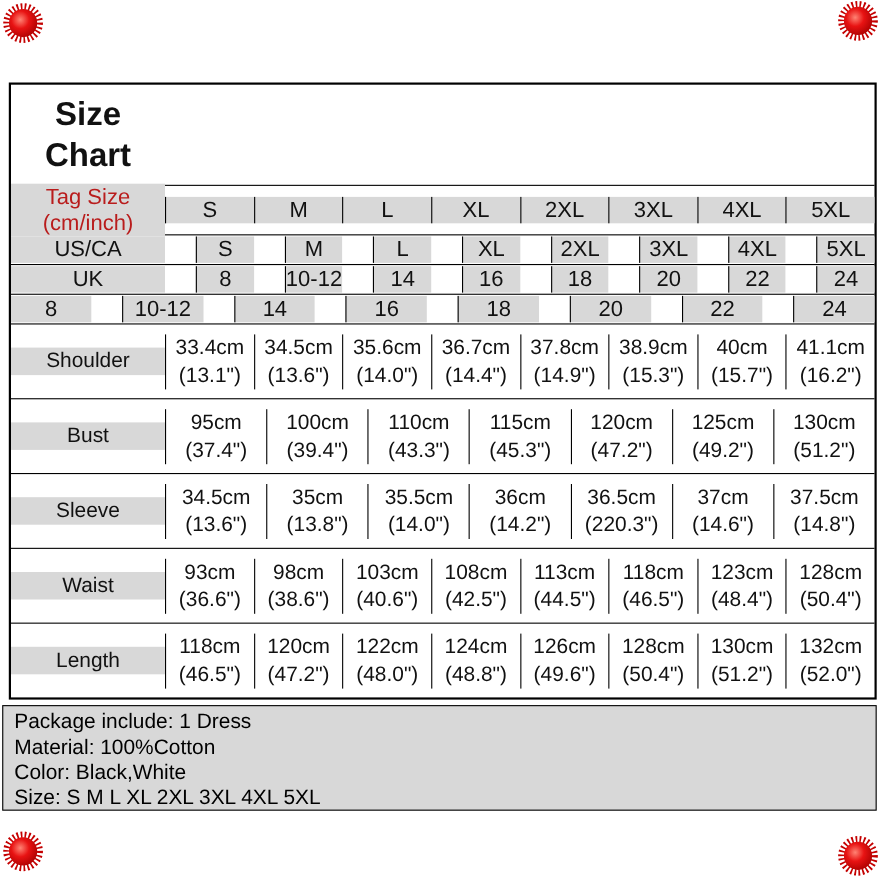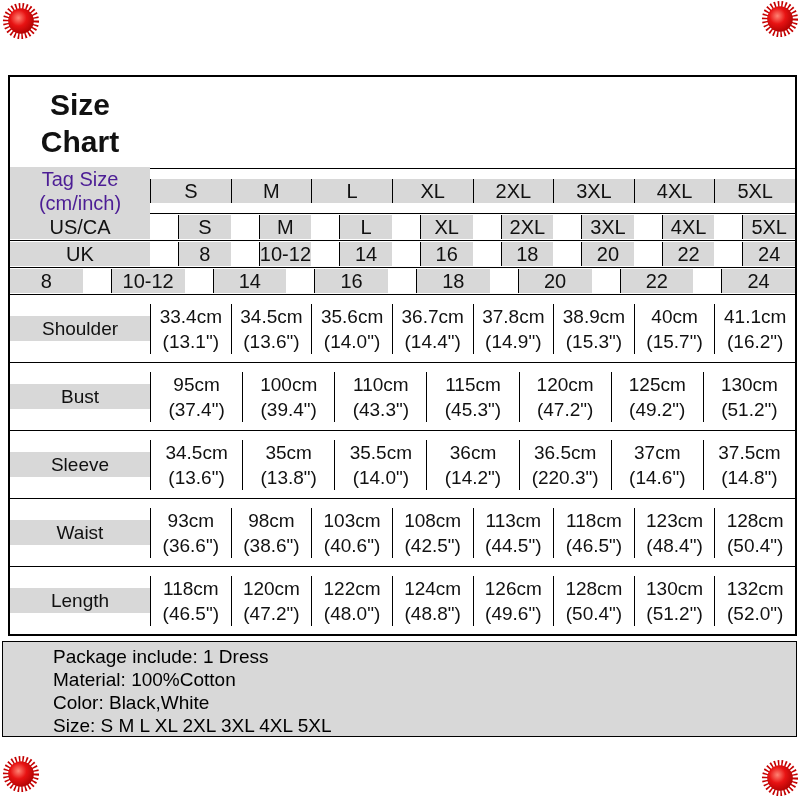--- a/index.html
+++ b/index.html
@@ -12,37 +12,37 @@
   .trow:first-child{border-top:none;}
   .tcell{border-left:1px solid #000;flex:1 1 0;display:flex;align-items:center;justify-content:center;
          text-align:center;white-space:pre-line;font-size:20px;line-height:24px;box-sizing:border-box;}
   .tcell:first-child{border-left:none;}
   .label{flex:0 0 140px;}
   .h-head{height:91px;}
   .h-tag{height:44px;}
   .h-sm{height:26px;gap:28px;}
   .h-big{height:67px;}
   .gray{background:#d8d8d8;}
-  .red{color:#4c1d95;}
+  .red{color:#b91c1c;}
   .big .tcell{font-size:19px;line-height:25px;}
   .title-cell{flex:0 0 140px;display:flex;align-items:center;justify-content:center;text-align:center;
               font-size:30px;font-weight:bold;line-height:37px;white-space:pre-line;}
   .art-cell{flex:1 1 0;position:relative;border-left:1px solid #000;overflow:hidden;background:#fff;}
 
   
   .note{position:absolute;left:168px;top:7px;font-size:17px;line-height:29px;color:#bb5fcf;white-space:nowrap;}
 
   
   .sketch-left{position:absolute;left:0;top:0;}
   .sketch-right{position:absolute;right:0;bottom:0;}
 
   
   .footer{position:absolute;left:2px;top:641px;width:795px;height:96px;box-sizing:border-box;
           background:#d8d8d8;border:1px solid #000;padding:3px 0 0 10px;}
-  .footer div{font-size:19px;line-height:23px;color:#000;margin-left:40px;}
+  .footer div{font-size:19px;line-height:23px;color:#000;}
 
   
   .pom{position:absolute;width:38px;height:38px;}
   .pom.tl{left:2px;top:2px;}
   .pom.tr{right:1px;top:0;}
   .pom.bl{left:2px;bottom:7px;}
   .pom.br{right:1px;bottom:3px;}
 </style>
 </head>
 <body>

